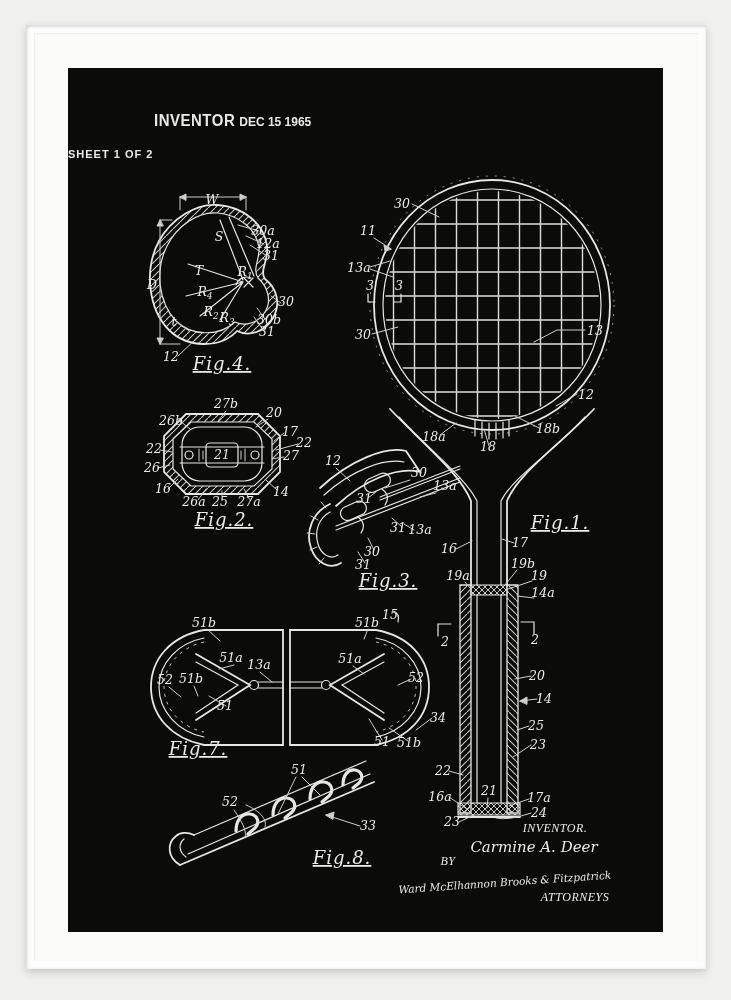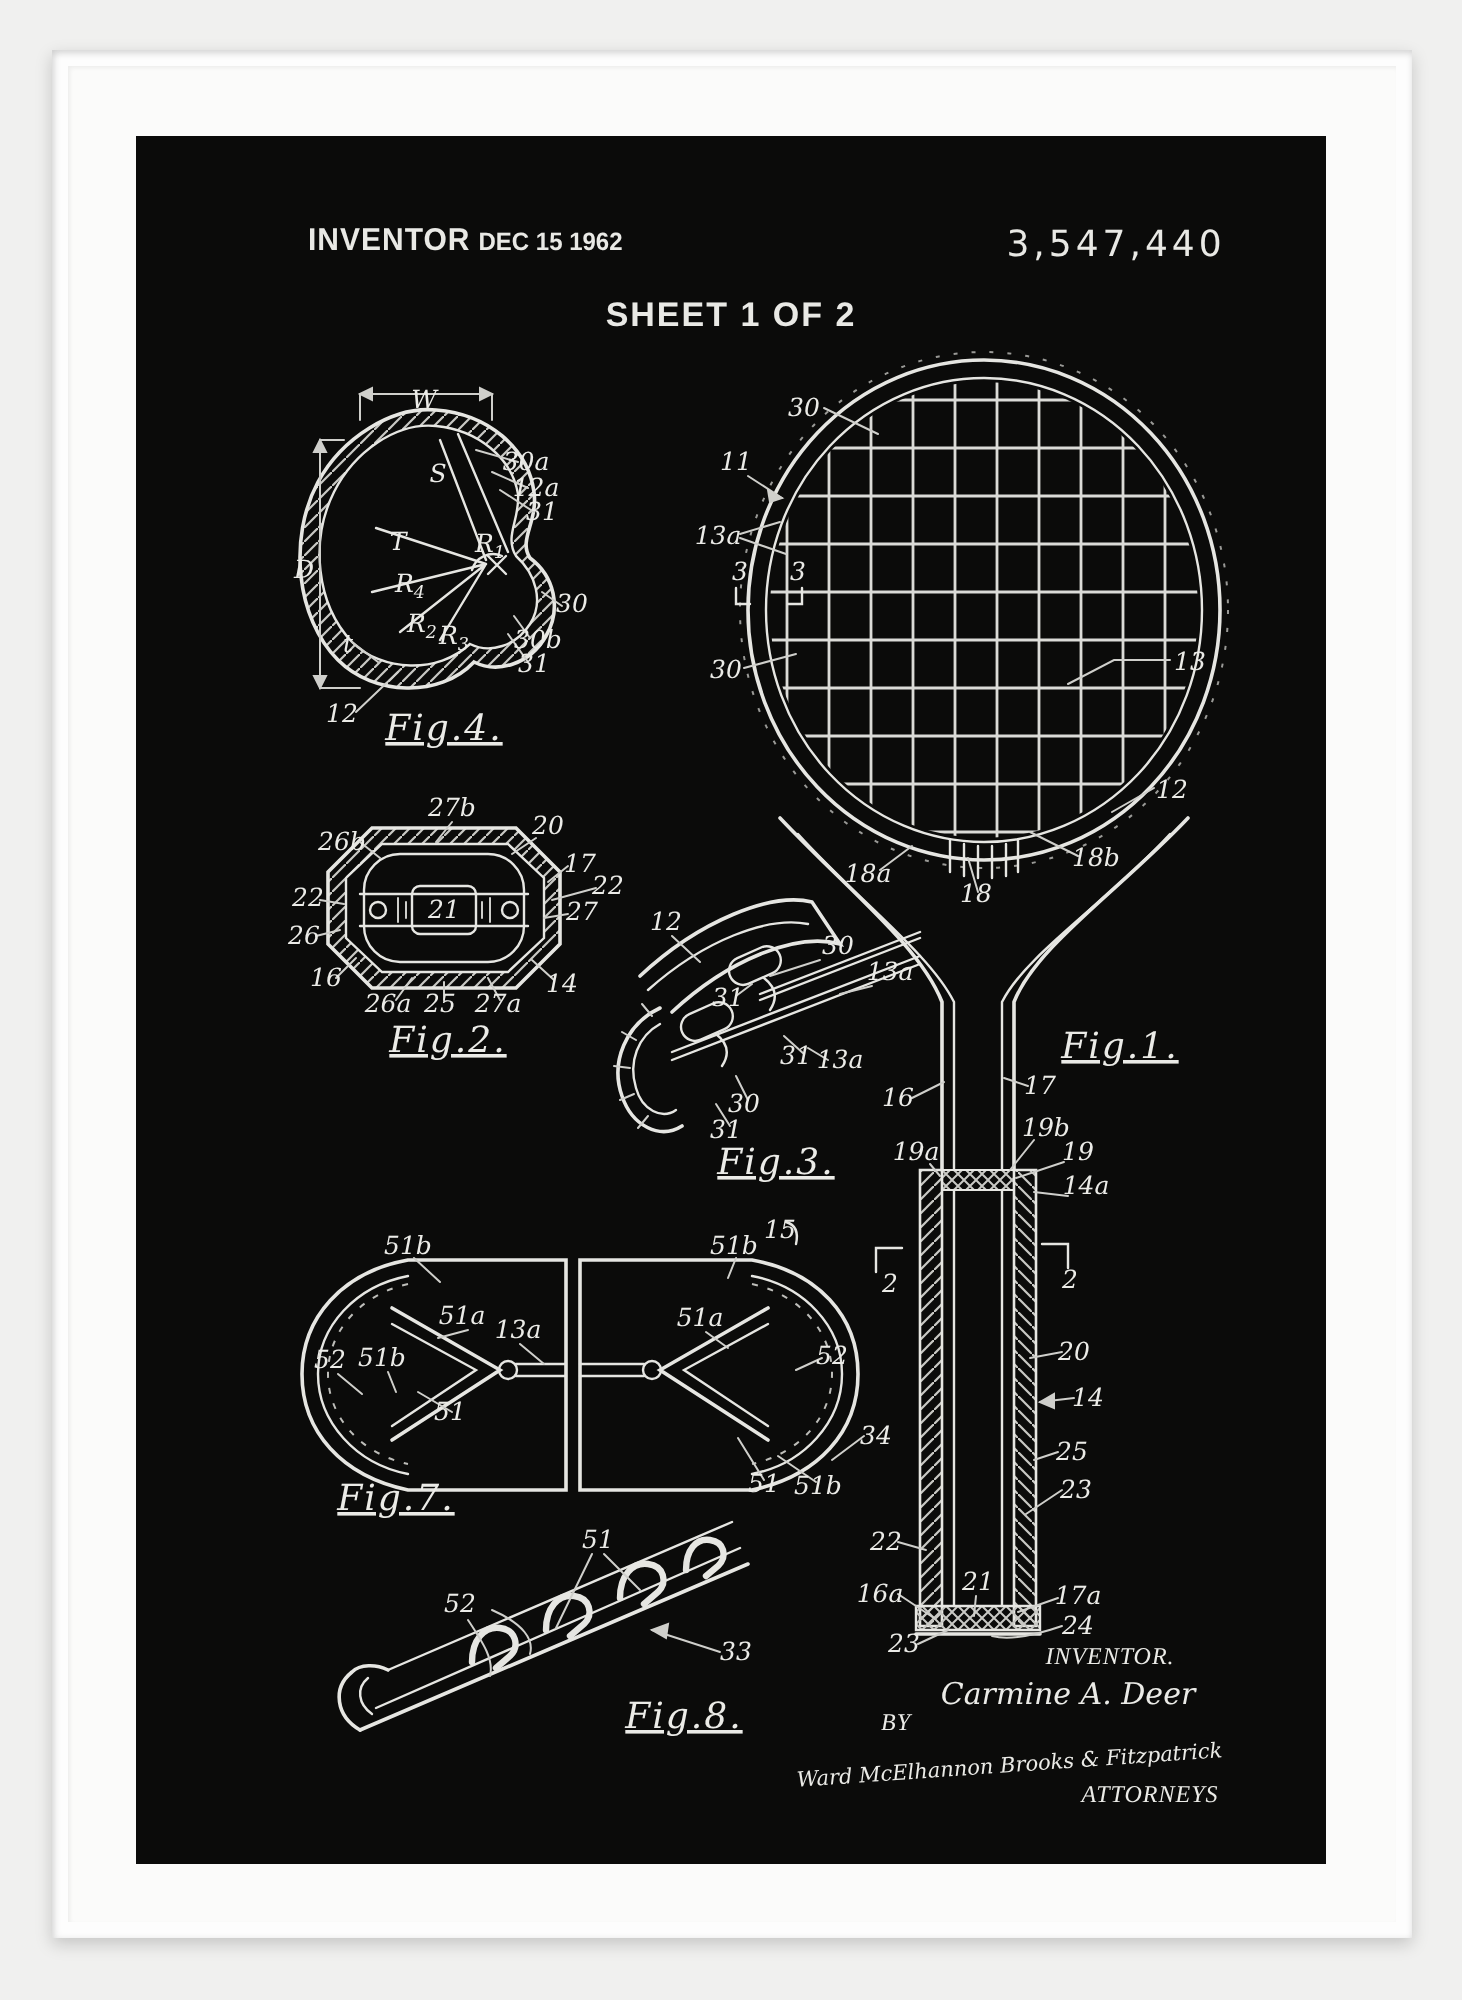--- a/index.html
+++ b/index.html
@@ -16,21 +16,21 @@
   .mat{position:absolute;left:8px;top:8px;right:8px;bottom:8px;background:var(--mat);
     box-shadow:inset 1px 1px 2px rgba(0,0,0,.06);}
   .poster{position:absolute;left:68px;top:68px;width:595px;height:864px;
     background:var(--poster);color:var(--ink);}
   .hdr{position:absolute;white-space:nowrap;color:#e9e9e5;}
   .hdr-patented{left:86px;top:44px;font-size:15px;font-weight:bold;letter-spacing:.5px;
     transform:scaleY(1.05);}
   .hdr-patented .date{font-size:12px;font-weight:bold;letter-spacing:0;margin-left:4px;}
   .hdr-number{left:402px;top:44px;width:176px;text-align:center;font-size:18px;
     letter-spacing:2px;font-family:"DejaVu Sans",sans-serif;}
-  .hdr-sheet{left:0;top:80px;width:595px;text-align:center;font-size:17px;
+  .hdr-sheet{left:0;top:80px;width:595px;font-size:11px;
     font-weight:bold;letter-spacing:1px;}
   svg{position:absolute;left:0;top:0;}
   svg *{vector-effect:non-scaling-stroke;}
   .ln{stroke:var(--ink);fill:none;stroke-width:1.8;stroke-linecap:round;}
   .ln2{stroke:var(--ink);fill:none;stroke-width:1.2;stroke-linecap:round;}
   .ld{stroke:var(--ink-dim);fill:none;stroke-width:1;stroke-linecap:round;}
   text{fill:#ebebe7;}
   text.h{font-family:"DejaVu Serif",serif;font-style:italic;font-size:12.5px;}
   text.cap{font-family:"DejaVu Serif",serif;font-style:italic;font-size:18px;
     text-decoration:underline;letter-spacing:1px;}
@@ -41,23 +41,22 @@
 </head>
 <body>
 
 <div class="stage">
   <div class="frame">
     <div class="mat"></div>
   </div>
 
   <div class="poster">
     <div class="hdr hdr-patented">
-      <span>INVENTOR</span><span class="date">DEC 15 1962</span>
+      <span>INVENTOR</span><span class="date">DEC 15 1965</span>
     </div>
-    <div class="hdr hdr-number">3,547,440</div>
     <div class="hdr hdr-sheet">SHEET 1 OF 2</div>
 
     <svg id="art" width="595" height="864" viewBox="0 0 595 864">
       <defs>
         <pattern id="ph" width="7" height="7" patternUnits="userSpaceOnUse">
           <path d="M0,7 L7,0" stroke="#c9c9c5" stroke-width="1.1"></path>
         </pattern>
         <pattern id="phr" width="7" height="7" patternUnits="userSpaceOnUse">
           <path d="M0,0 L7,7" stroke="#c9c9c5" stroke-width="1.1"></path>
         </pattern>

